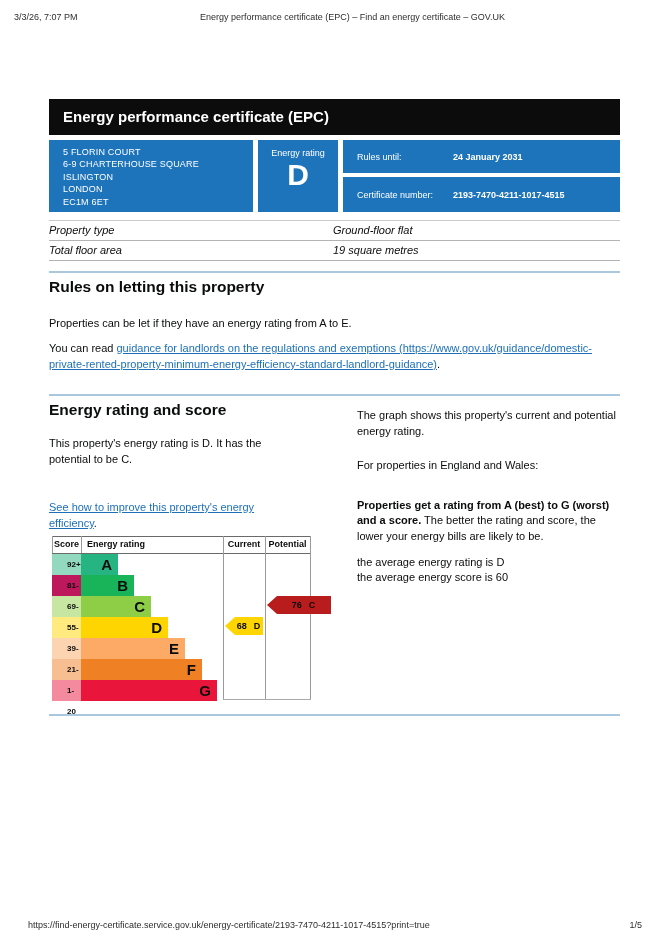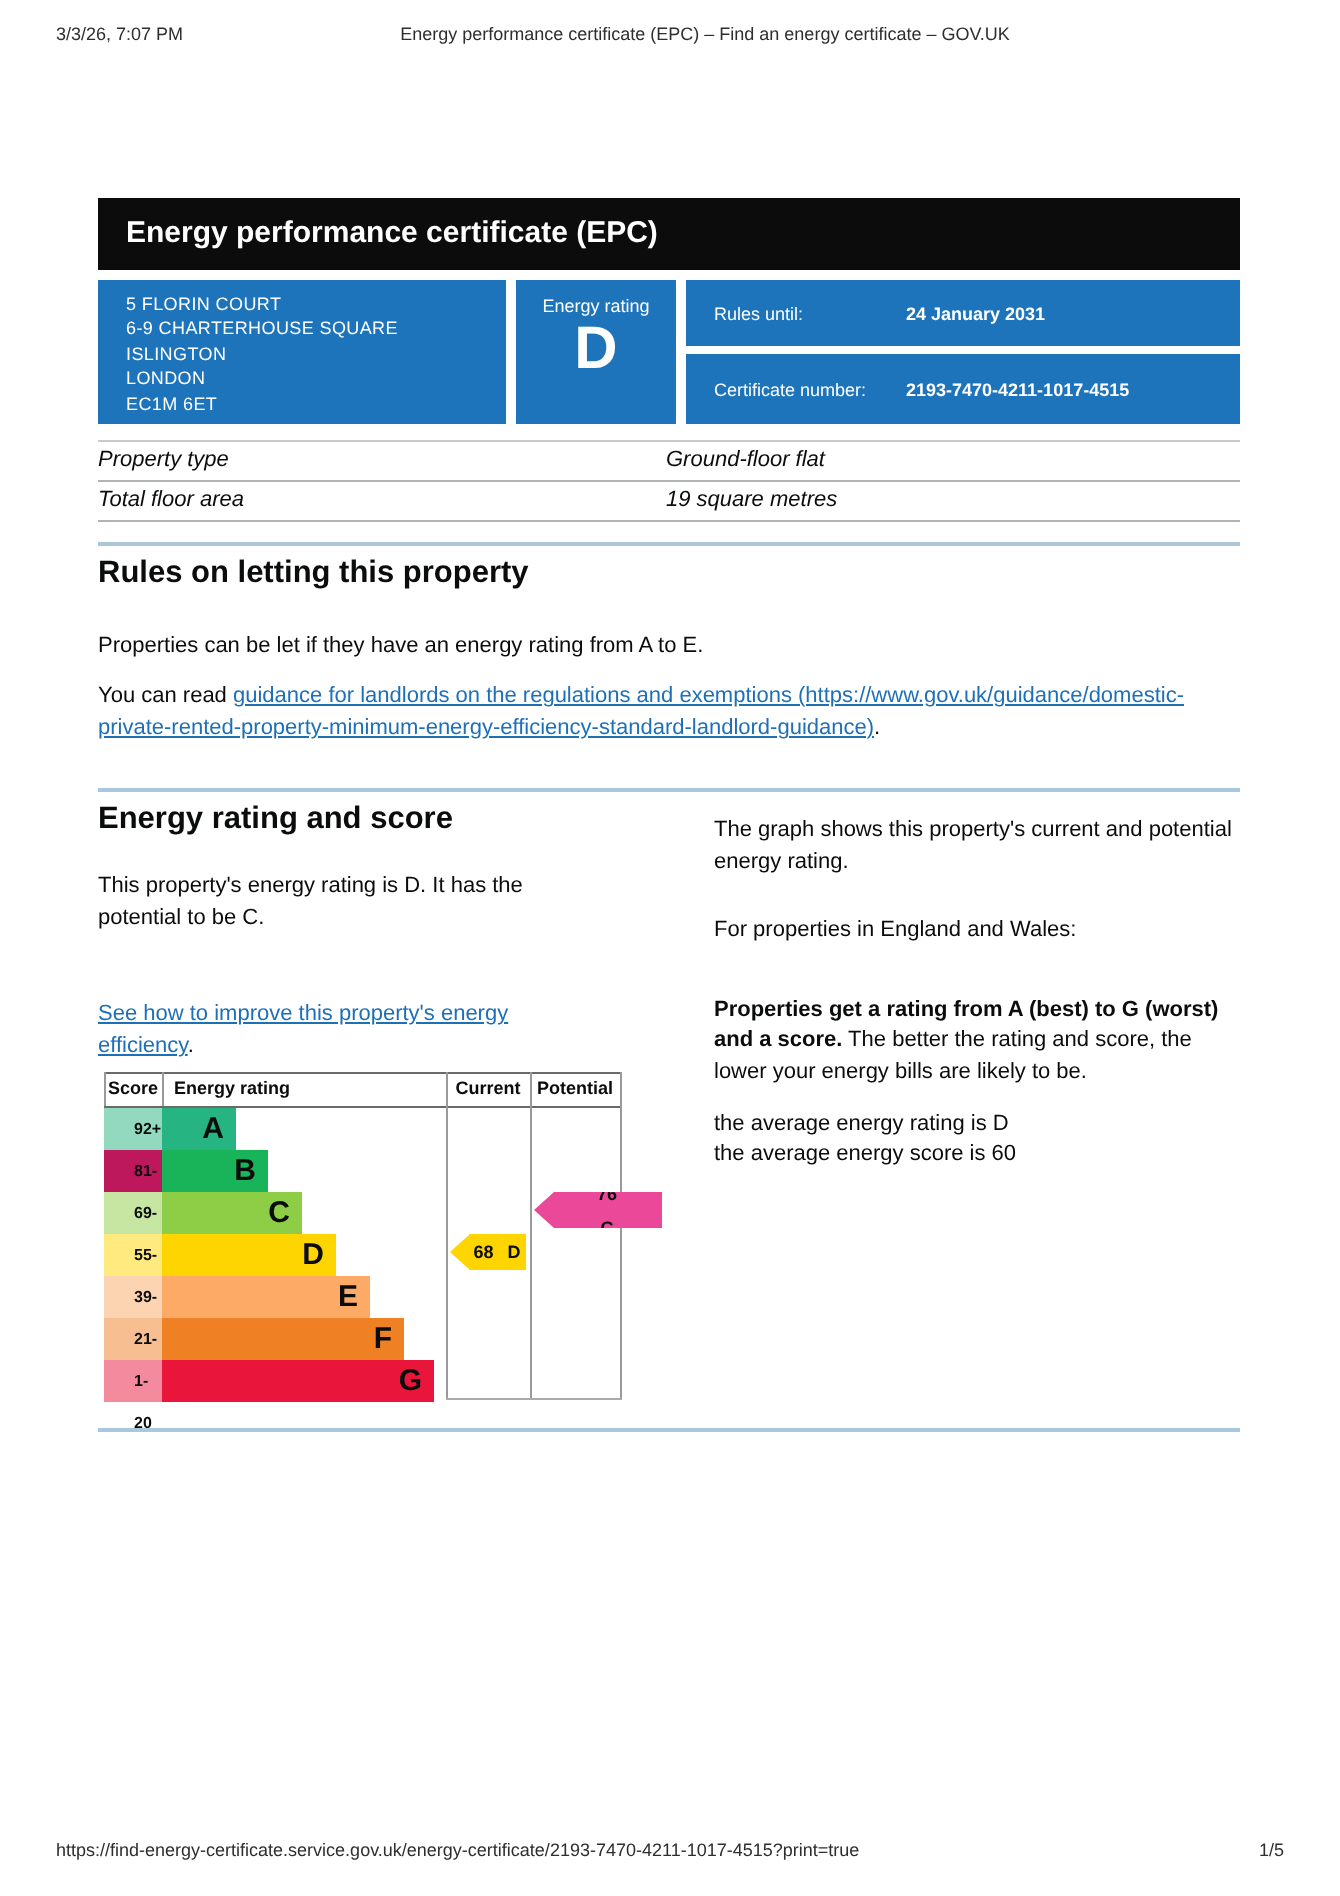--- a/index.html
+++ b/index.html
@@ -2,21 +2,21 @@
 <html><head>
 <meta charset="utf-8">
 <style>
   html,body{margin:0;padding:0;background:#fff;}
   .page{position:relative;width:670px;height:948px;background:#fff;
         font-family:"Liberation Sans",sans-serif;color:#0b0c0c;overflow:hidden;}
 
   
   .print-header,.print-footer{position:absolute;left:0;width:670px;font-size:9px;color:#2e2e2e;}
   .print-header{top:12px;}
-  .ph-time{position:absolute;left:28px;top:0;}
+  .ph-time{position:absolute;left:14px;top:0;}
   .ph-title{position:absolute;left:0;right:0;text-align:center;top:0;margin-left:35px;}
   .print-footer{top:920px;}
   .pf-url{position:absolute;left:28px;top:0;}
   .pf-page{position:absolute;right:28px;top:0;}
 
   .content{position:absolute;left:49px;top:0;width:571px;}
 
   .banner{position:absolute;top:99px;left:0;width:571px;height:36px;background:#0c0c0c;}
   .banner-title{color:#fff;font-size:15px;font-weight:bold;line-height:36px;padding-left:14px;}
 
@@ -189,21 +189,21 @@
           <div class="epc-row">
             <div class="epc-score" style="background: rgb(244, 138, 157);">1-20</div>
             <div class="epc-bar" style="background: rgb(233, 21, 59); width: 136px;">G</div>
           </div>
         </div>
 
       <div class="arrow" id="epc-current-arrow" style="left: 173px; width: 38px; top: 81px; background: rgb(255, 213, 0);">
         <span>68</span>
           <span>D</span>
       </div>
-      <div class="arrow" id="epc-potential-arrow" style="left: 215px; width: 64px; top: 60px; background: #ec4899; flex-direction: column;">
+      <div class="arrow" id="epc-potential-arrow" style="left: 215px; width: 64px; top: 60px; background: #b91c1c;">
         <span>76</span>
           <span>C</span>
       </div>
     </div>
 
     <div class="hr hr3"></div>
   </div>
 
   <div class="print-footer">
     <span class="pf-url">https://find-energy-certificate.service.gov.uk/energy-certificate/2193-7470-4211-1017-4515?print=true</span>

